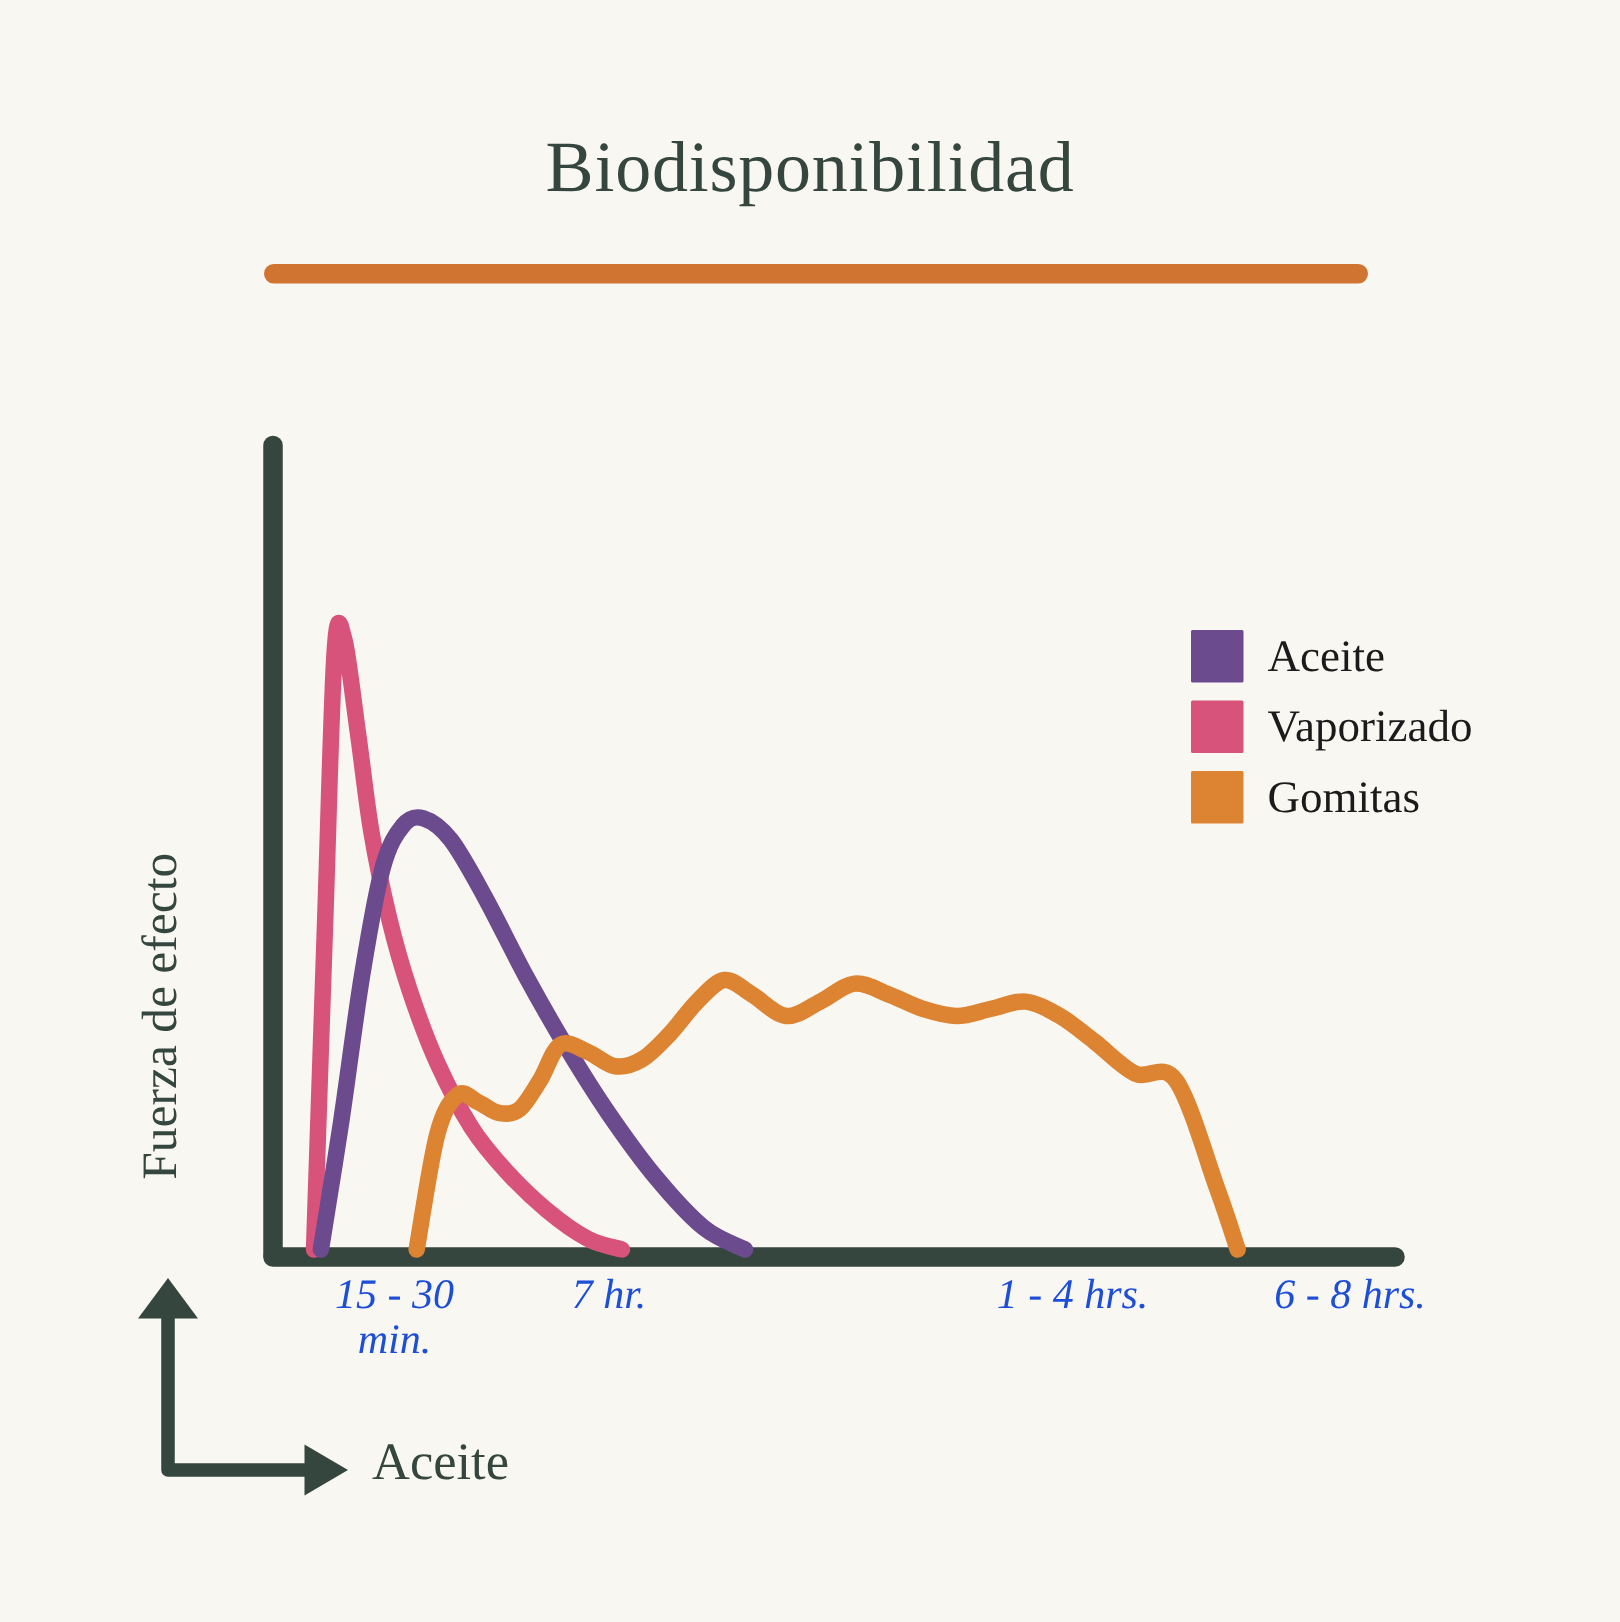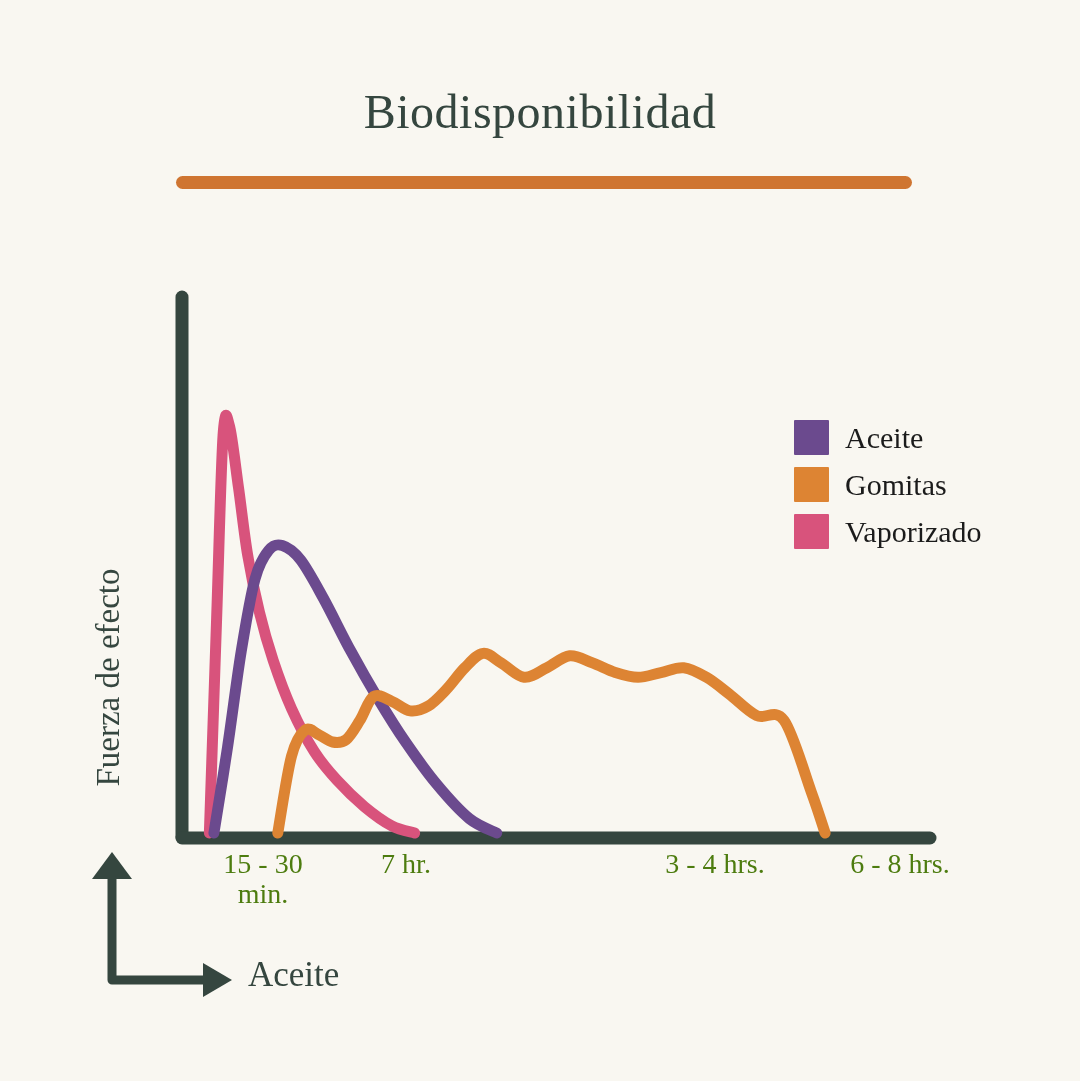--- a/index.html
+++ b/index.html
@@ -85,24 +85,25 @@
     top: 0;
     width: 1080px;
     height: 1081px;
   }
 
   
   .tick {
     position: absolute;
     font-size: 28px;
     line-height: 1.07;
-    color: #4d7c0f;
+    color: #1d4ed8;
     text-align: center;
     font-family: "Liberation Serif", "DejaVu Serif", serif;
     white-space: pre-line;
+    font-style: italic;
   }
   #tick-0 { left: 180px; top: 849px; width: 166px; }
   #tick-1 { left: 330px; top: 849px; width: 152px; }
   #tick-2 { left: 620px; top: 849px; width: 190px; }
   #tick-3 { left: 800px; top: 849px; width: 200px; }
 
   
   .ylabel {
     position: absolute;
     left: -57px;
@@ -151,34 +152,34 @@
     <g>
       <path d="M112 870 L112 980 L212 980" fill="none" stroke="#35463F" stroke-width="9" stroke-linecap="round" stroke-linejoin="round"></path>
       <path d="M112 852 L132 879 L92 879 Z" fill="#35463F"></path>
       <path d="M232 980 L203 997 L203 963 Z" fill="#35463F"></path>
     </g>
   </svg>
 
   <div class="tick" id="tick-0">15 - 30
 min.</div>
   <div class="tick" id="tick-1">7 hr.</div>
-  <div class="tick" id="tick-2">3 - 4 hrs.</div>
+  <div class="tick" id="tick-2">1 - 4 hrs.</div>
   <div class="tick" id="tick-3">6 - 8 hrs.</div>
 
   <div class="ylabel">Fuerza de efecto</div>
   <div class="xlabel">Aceite</div>
 
   <div class="legend">
     <div class="legend-row">
       <span class="legend-swatch" style="background: rgb(107, 74, 142);"></span>
       <span class="legend-label">Aceite</span>
     </div>
     <div class="legend-row">
+      <span class="legend-swatch" style="background: rgb(216, 83, 124);"></span>
+      <span class="legend-label">Vaporizado</span>
+    </div>
+    <div class="legend-row">
       <span class="legend-swatch" style="background: rgb(221, 132, 51);"></span>
       <span class="legend-label">Gomitas</span>
-    </div>
-    <div class="legend-row">
-      <span class="legend-swatch" style="background: rgb(216, 83, 124);"></span>
-      <span class="legend-label">Vaporizado</span>
     </div>
   </div>
 
 </div>
 
 </body></html>

